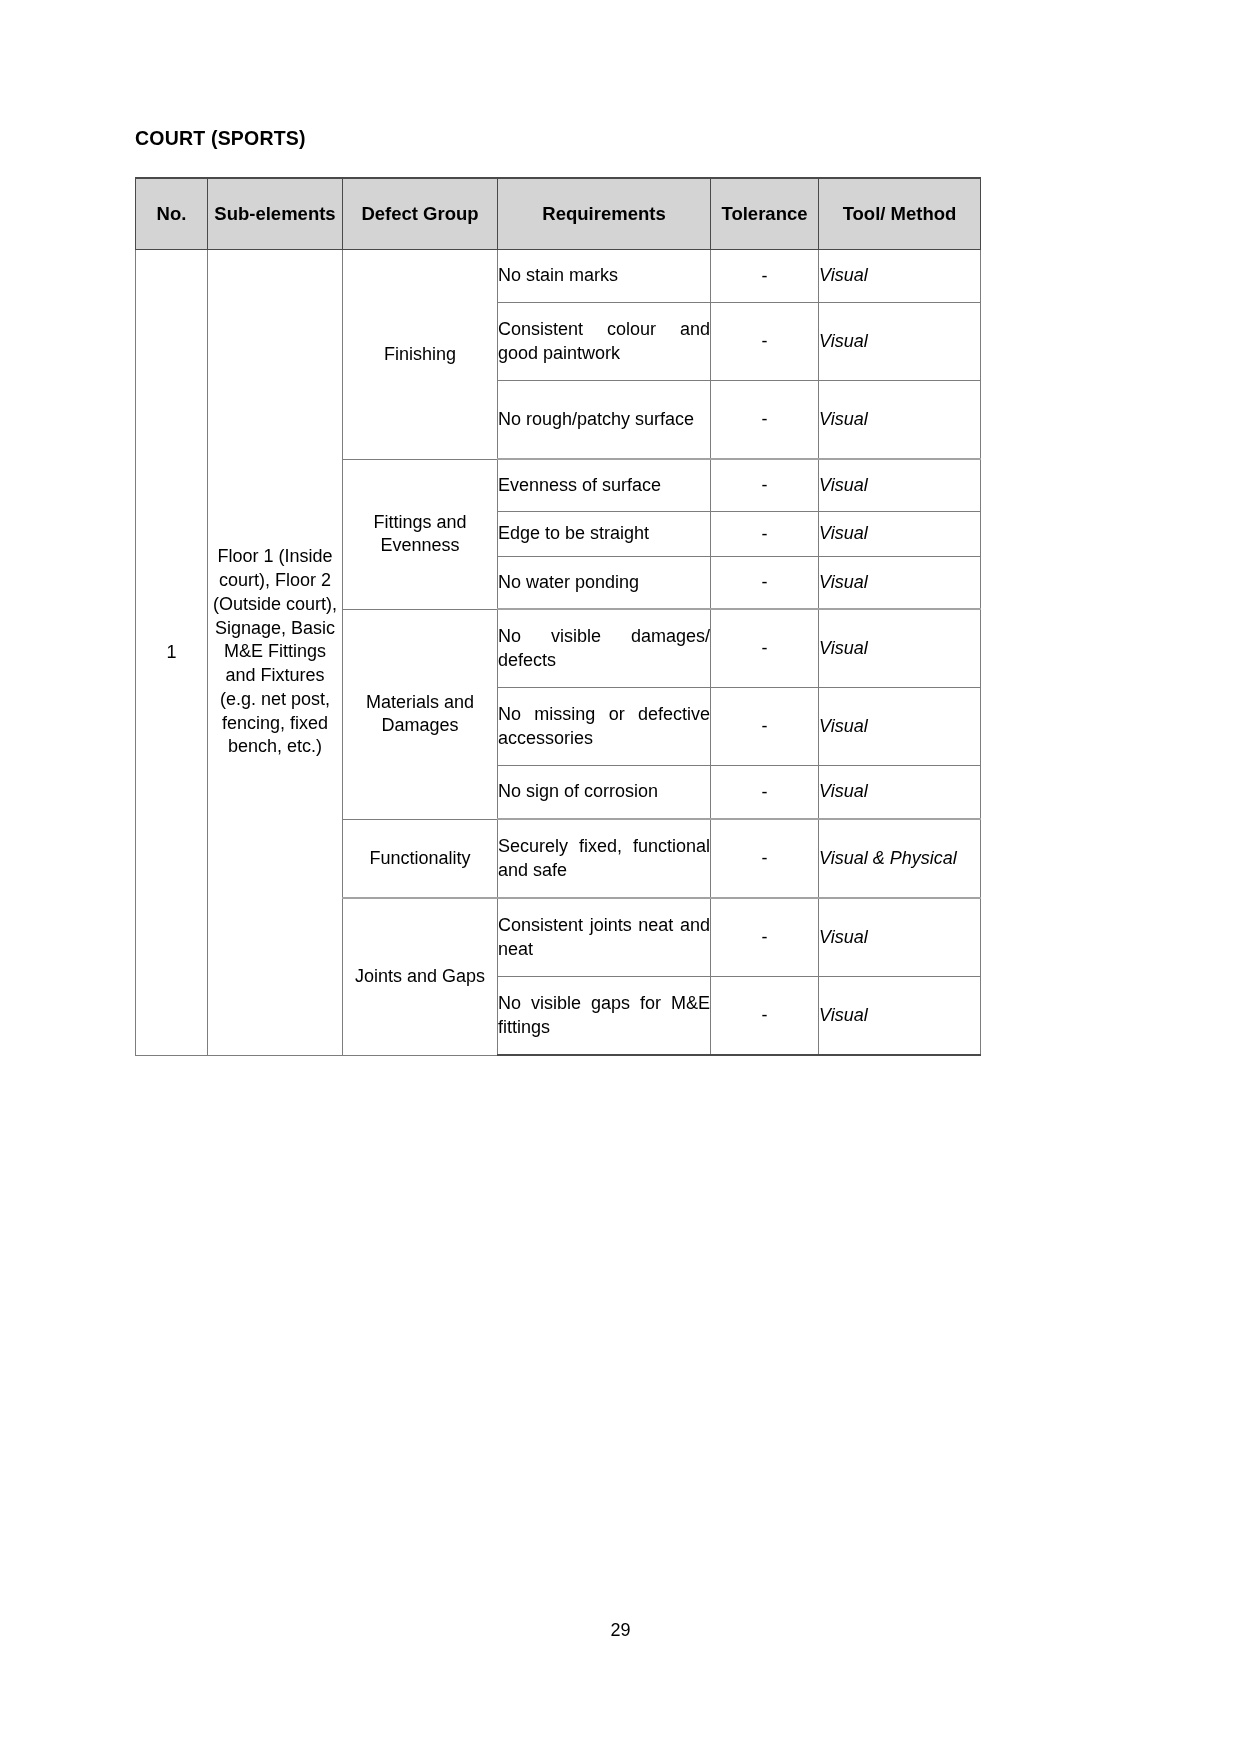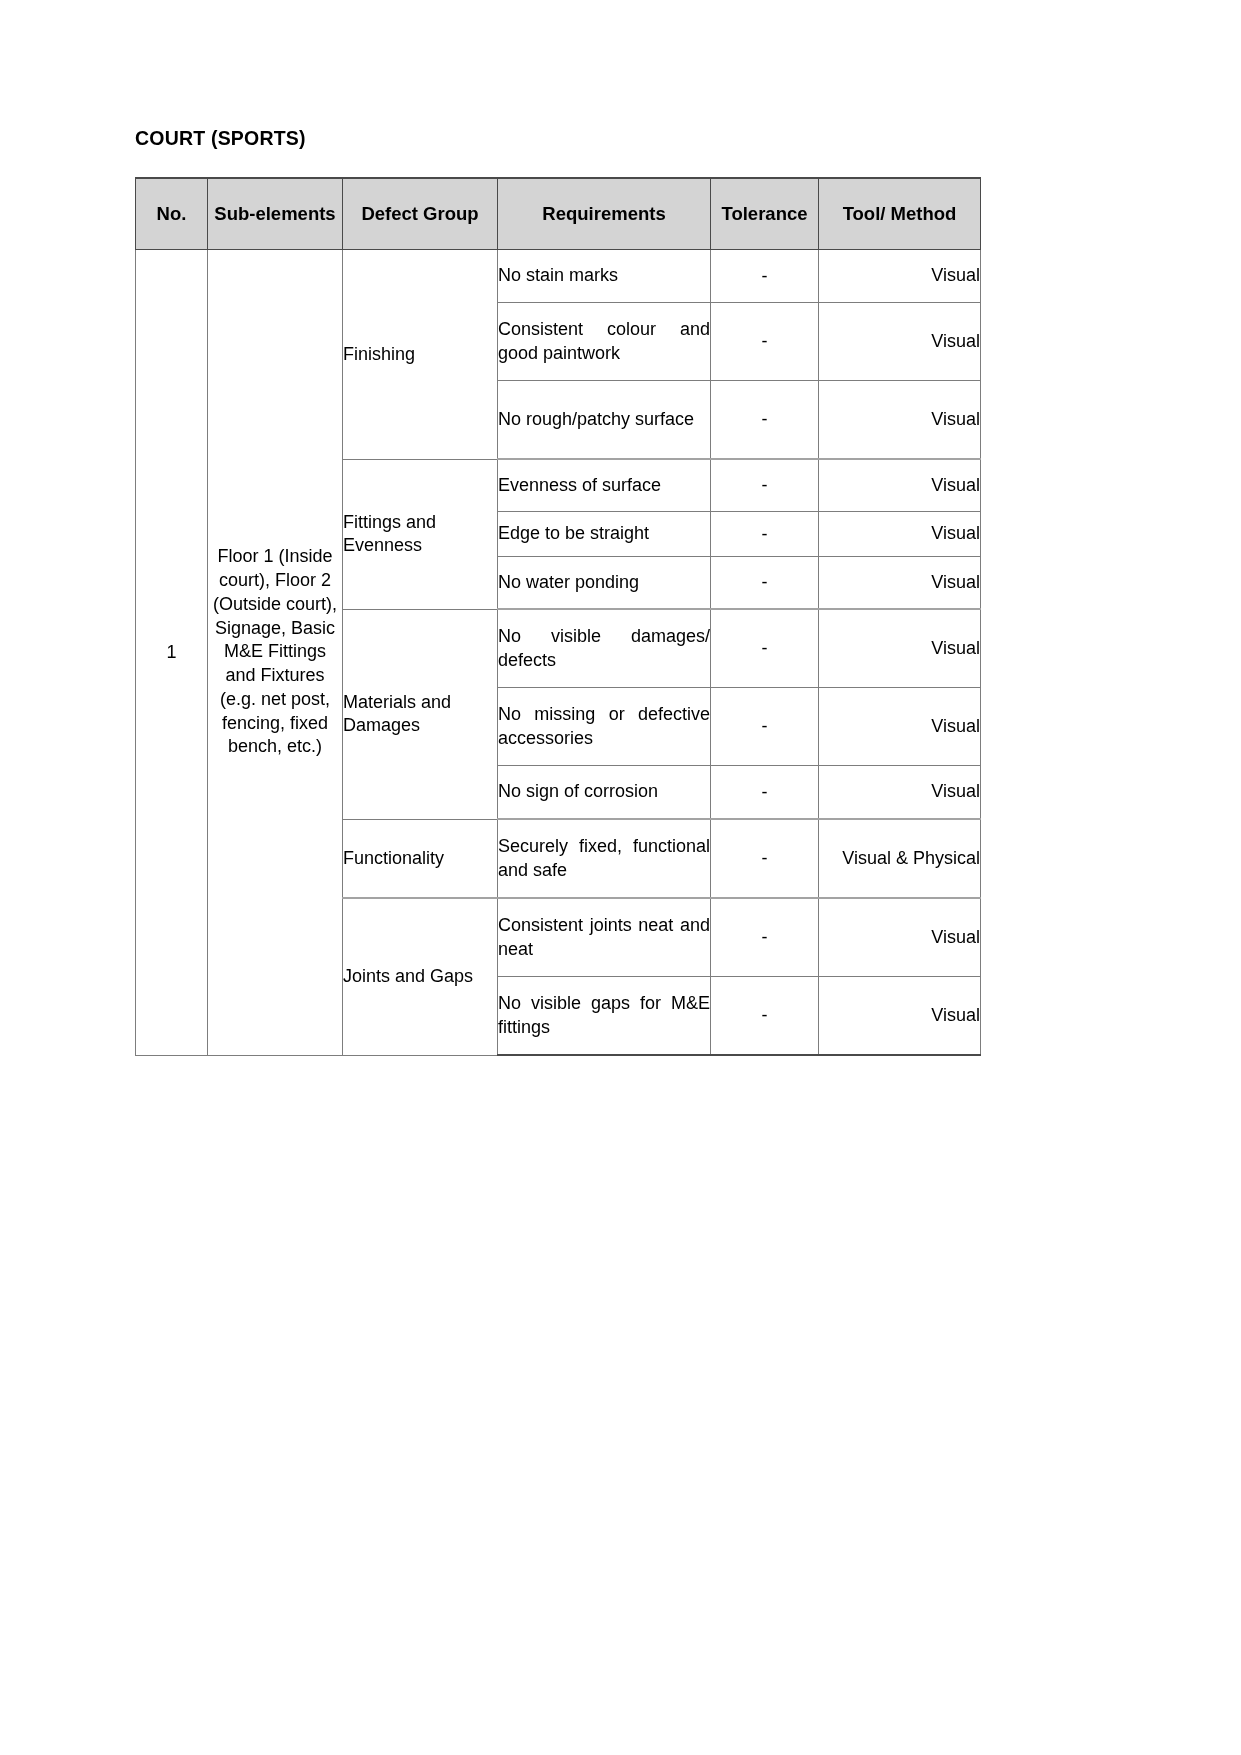--- a/index.html
+++ b/index.html
@@ -70,21 +70,21 @@
     border-left: 2px solid #4a4a4a;
   }
   td.cell-sub {
     text-align: center;
     vertical-align: middle;
     line-height: 1.32;
     font-size: 18px;
     padding: 0 6px;
   }
   td.cell-defect {
-    text-align: left;
+    text-align: center;
     vertical-align: middle;
     line-height: 1.3;
     font-size: 18px;
     padding: 0 6px;
   }
   td.cell-req {
     text-align: justify;
     text-align-last: left;
     vertical-align: top;
     line-height: 1.33;
@@ -92,25 +92,26 @@
     padding: 6px 8px 6px 8px;
     hyphens: none;
   }
   td.cell-req.one-line { text-align-last: left; }
   td.cell-tol {
     text-align: center;
     vertical-align: middle;
     font-size: 18px;
   }
   td.cell-tool {
-    text-align: right;
+    text-align: left;
     vertical-align: middle;
     font-size: 18px;
     line-height: 1.3;
     border-right: 2px solid #4a4a4a;
+    font-style: italic;
   }
   tr.group-end td { border-bottom: 2px solid #a3a3a3; }
   tr.last-row td { border-bottom: 2px solid #4a4a4a; }
   .page-number {
     position: absolute;
     left: 0;
     right: 0;
     top: 1620px;
     text-align: center;
     font-size: 18px;
@@ -212,14 +213,15 @@
       </tr>
       <tr class="last-row">
         <td class="cell-req" style="height:77px">No visible gaps for M&amp;E fittings</td>
         <td class="cell-tol">-</td>
         <td class="cell-tool">Visual</td>
       </tr>
 
     </tbody>
   </table>
 
+  <div class="page-number">29</div>
 
 </div>
 
 </body></html>

